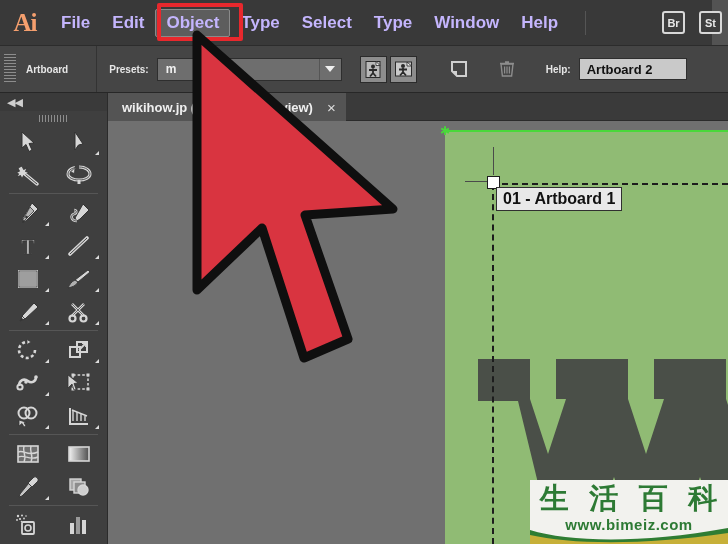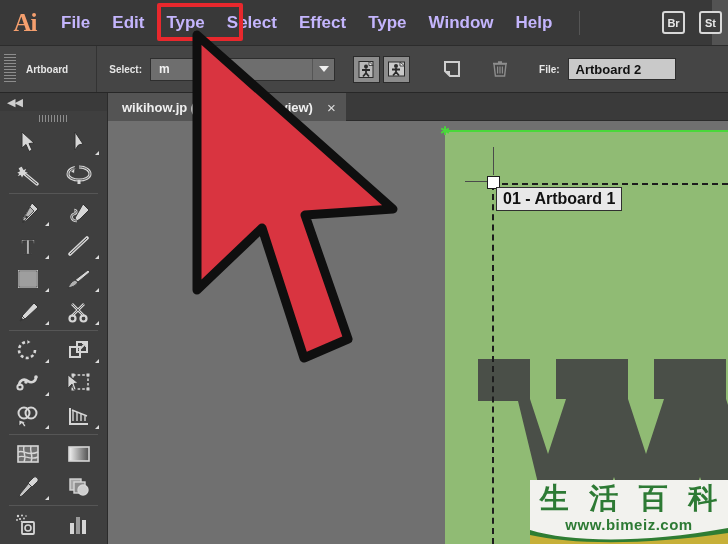--- a/index.html
+++ b/index.html
@@ -319,42 +319,42 @@
 </head>
 <body>
 
 <div id="app">
 
   <div class="menubar">
     <div class="ai-logo">Ai</div>
 
     <div class="menu-item">File</div>
     <div class="menu-item">Edit</div>
+    <div class="menu-item active">Object</div>
     <div class="menu-item">Type</div>
     <div class="menu-item">Select</div>
-    <div class="menu-item">Effect</div>
     <div class="menu-item">Type</div>
     <div class="menu-item">Window</div>
     <div class="menu-item">Help</div>
 
     <div class="menu-sep"></div>
     <div style="flex:1"></div>
     <div class="chip-btn">Br</div>
     <div class="chip-btn" style="margin-right:-10px">St</div>
   </div>
 
   <div class="hl-box"></div>
 
   <div class="optbar">
     <div class="grip"></div>
     <div class="opt-label" style="margin-left:10px">Artboard</div>
 
     <div class="vdiv" style="margin-left:28px"></div>
 
-    <div class="opt-label">Select:</div>
+    <div class="opt-label">Presets:</div>
 
     <div class="preset-select" style="margin-left:8px">
       <div class="preset-text">m</div>
       <div class="preset-arrow">
         <div class="tri-down"></div>
       </div>
     </div>
 
     <div class="ab-btn on" style="margin-left:18px">
       <svg width="19" height="19" viewBox="0 0 19 19">
@@ -380,21 +380,21 @@
       </svg>
     </div>
     <div class="plainbtn" style="margin-left:22px">
       <svg width="20" height="20" viewBox="0 0 20 20">
         <path d="M4 5 H16 L14.6 17 H5.4 Z" fill="none" stroke="#8d8d8d" stroke-width="1.4"></path>
         <path d="M3 4.5 H17 M8 3 H12" stroke="#8d8d8d" stroke-width="1.4"></path>
         <path d="M7.6 7.5 V14.5 M10 7.5 V14.5 M12.4 7.5 V14.5" stroke="#8d8d8d" stroke-width="1.2"></path>
       </svg>
     </div>
 
-    <div class="opt-label" style="margin-left:26px">File:</div>
+    <div class="opt-label" style="margin-left:26px">Help:</div>
     <div class="name-field" style="margin-left:8px">
       <span>Artboard 2</span>
     </div>
   </div>
 
   <div class="tabbar">
     <div class="doctab">
       <span class="label">wikihow.jp           (RGB/GPU Preview)</span>
       <span class="tab-close">×</span>
     </div>

